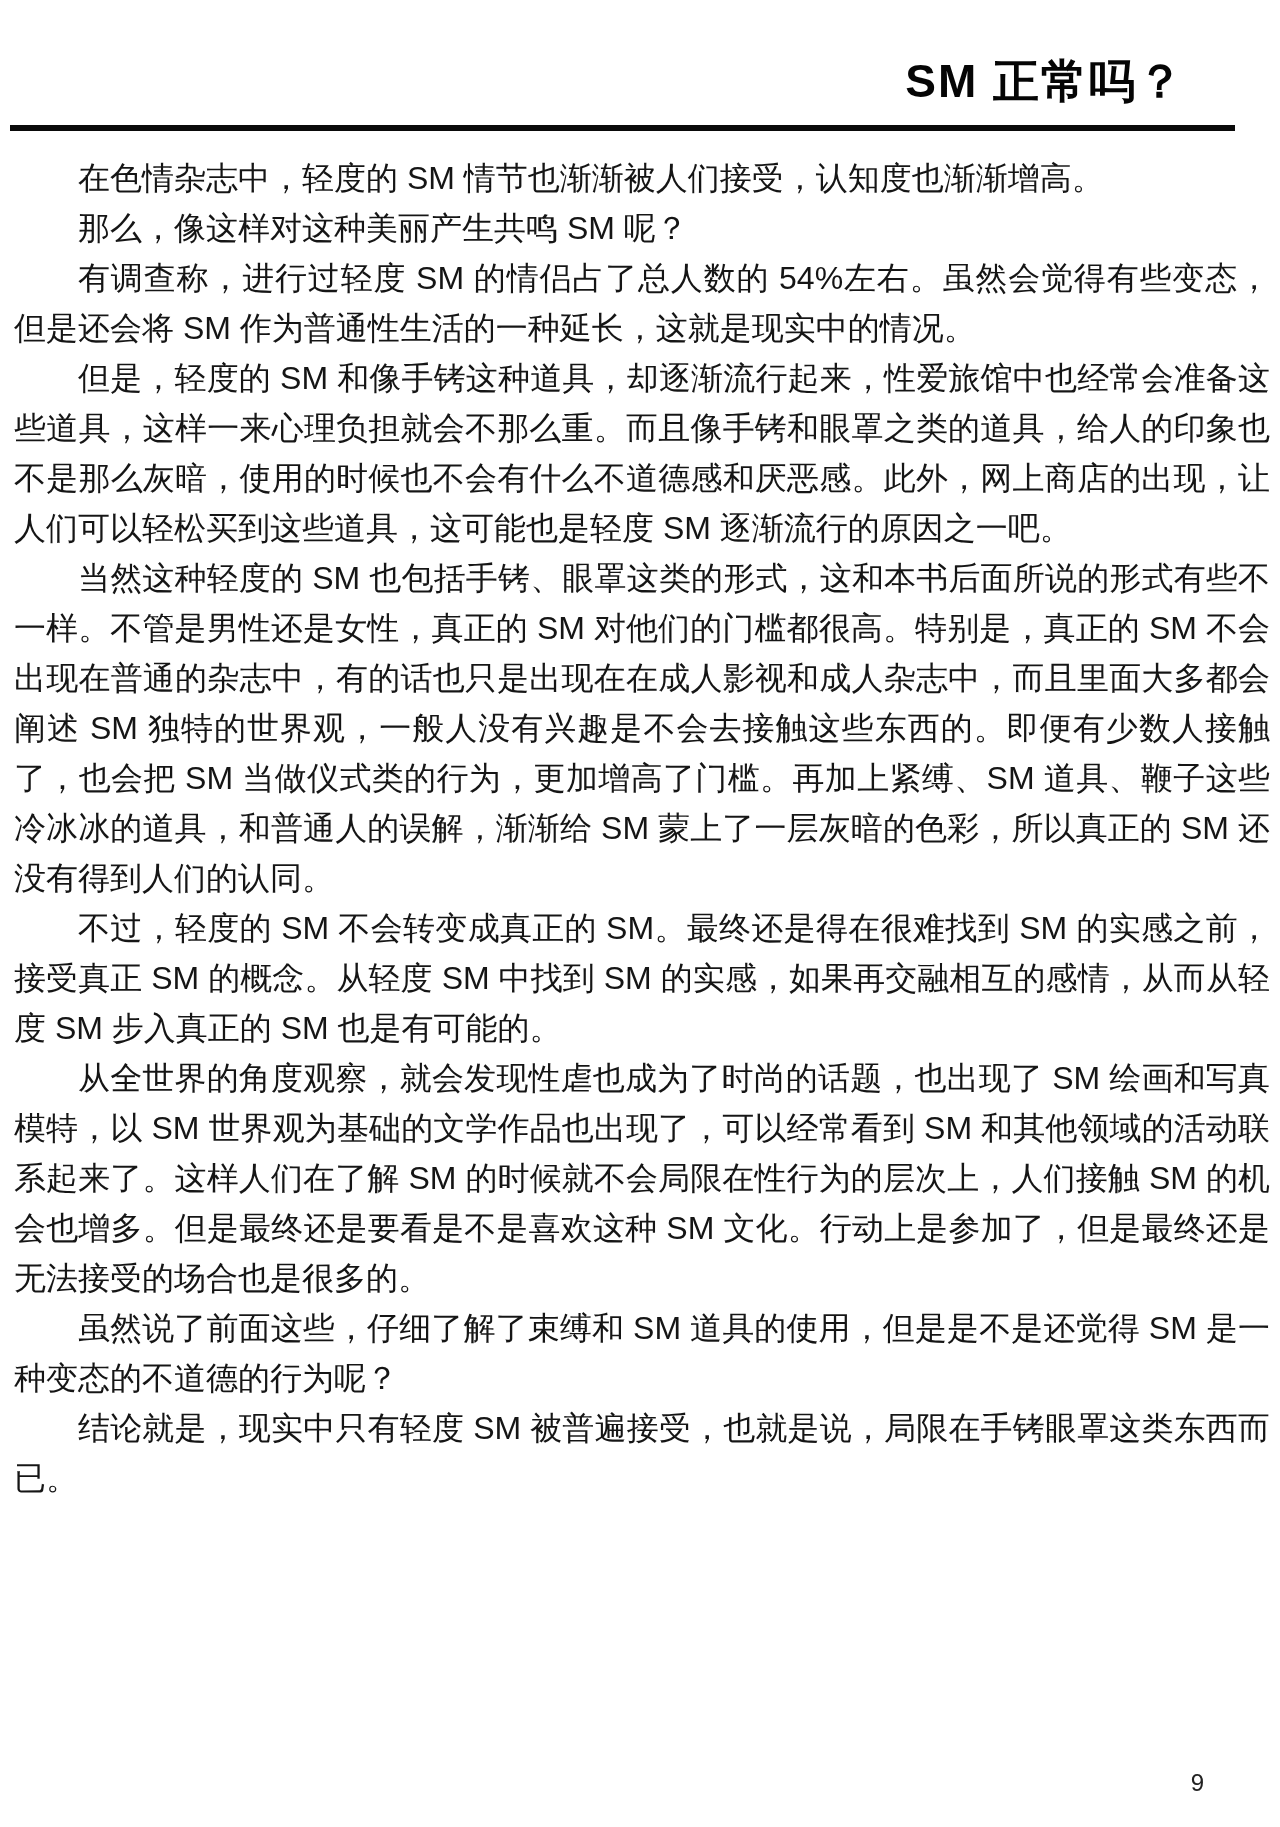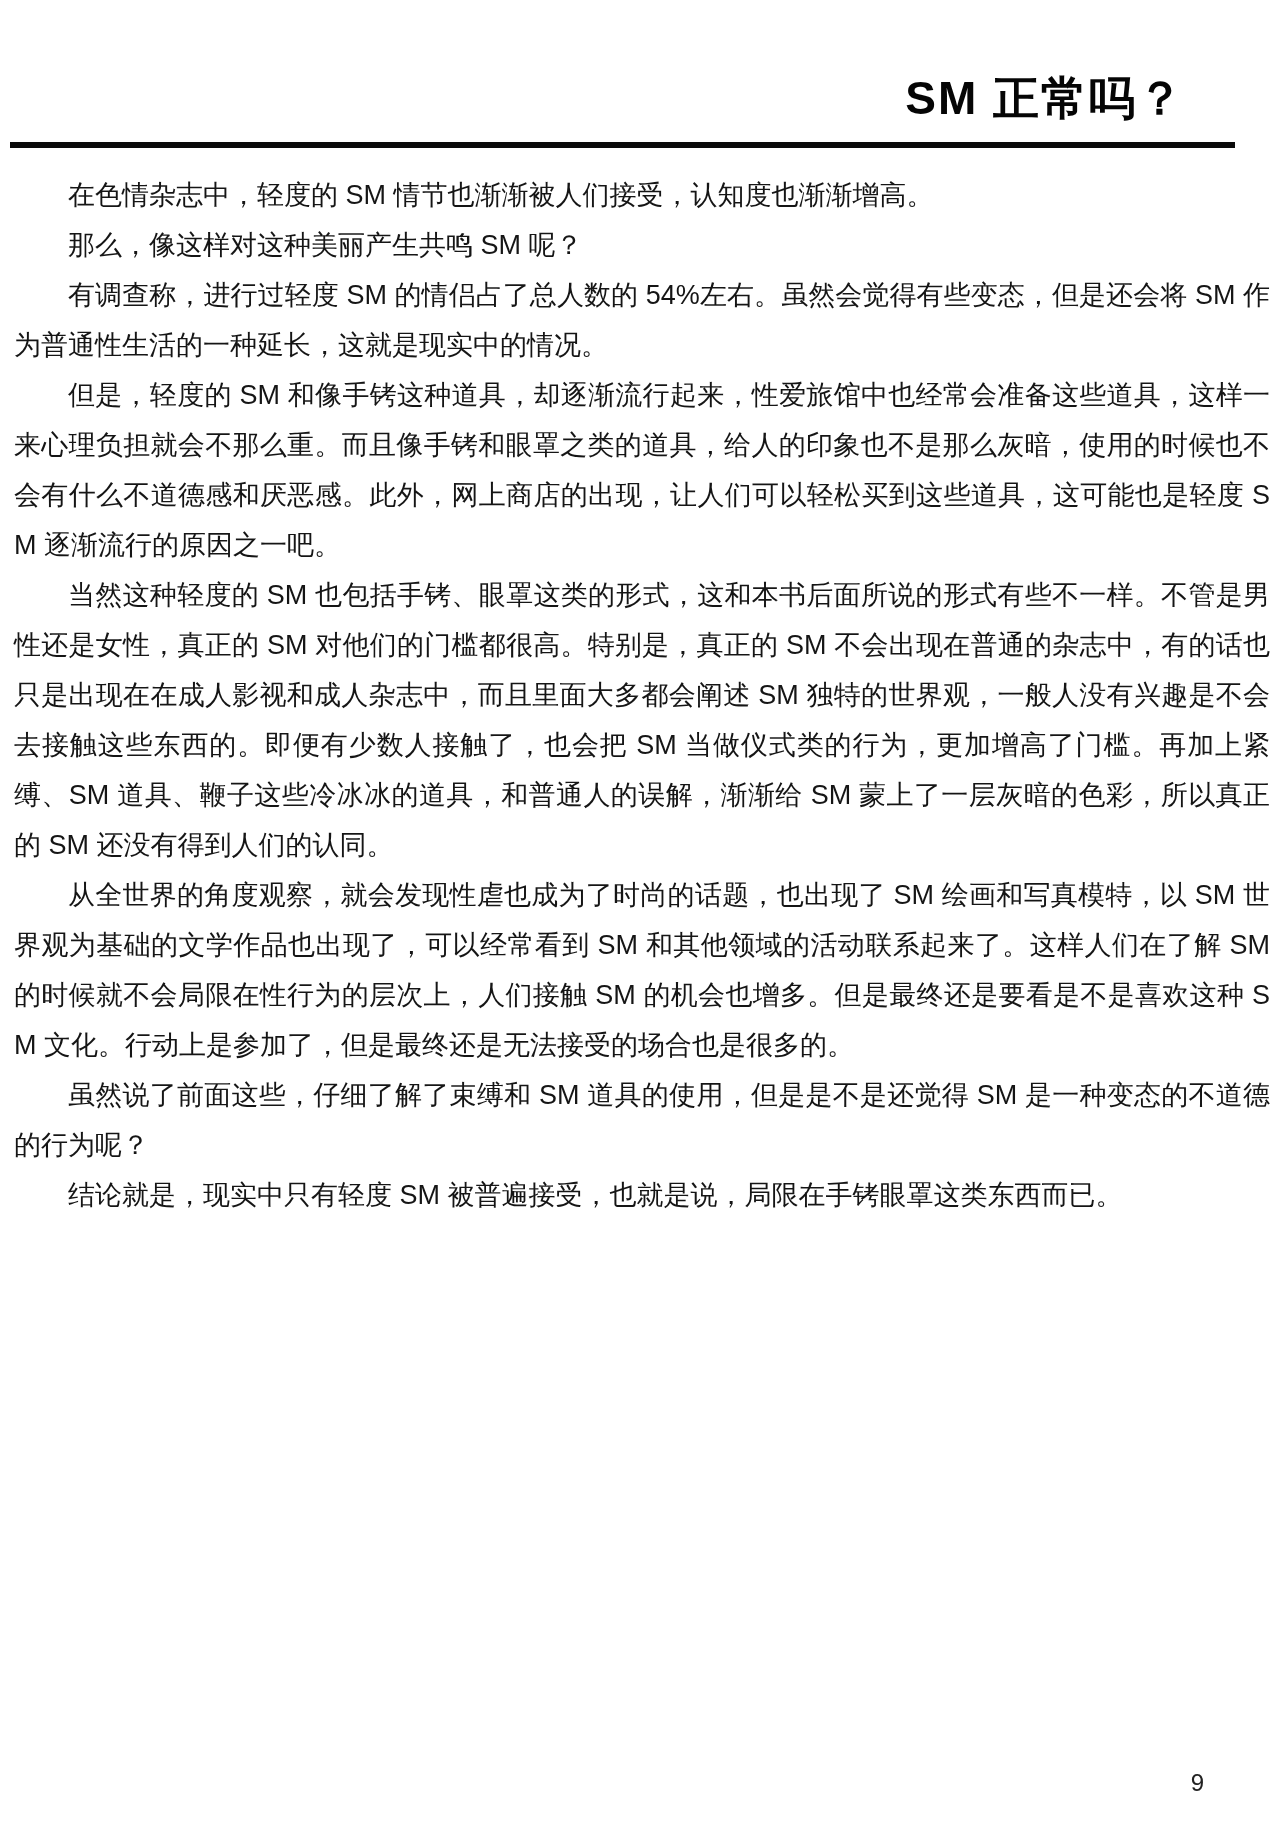--- a/index.html
+++ b/index.html
@@ -9,40 +9,40 @@
   body {
     width: 1280px;
     height: 1827px;
     position: relative;
     background: #ffffff;
     color: #111111;
     font-family: "Liberation Sans", sans-serif;
     overflow: hidden;
   }
   .page-header {
-    padding-top: 68px;
+    padding-top: 51px;
   }
   .page-title {
     margin: 0;
     text-align: right;
     padding-right: 95px;
     font-size: 46px;
     line-height: 60px;
     font-weight: bold;
     letter-spacing: 2px;
     color: #050505;
   }
   .title-rule {
     height: 6px;
     background: #0a0a0a;
     margin: 14px 45px 0 10px;
   }
   .body-text {
     padding: 22px 10px 0 14px;
-    font-size: 27px;
+    font-size: 32px;
     line-height: 50px;
     text-align: justify;
     color: #151515;
   }
   .body-text p {
     margin: 0;
     text-indent: 2em;
     word-break: break-all;
   }
   .page-footer {
@@ -60,20 +60,21 @@
   <h1 class="page-title">SM 正常吗？</h1>
   <div class="title-rule"></div>
 </header>
 
 <main class="body-text">
     <p>在色情杂志中，轻度的 SM 情节也渐渐被人们接受，认知度也渐渐增高。</p>
     <p>那么，像这样对这种美丽产生共鸣 SM 呢？</p>
     <p>有调查称，进行过轻度 SM 的情侣占了总人数的 54%左右。虽然会觉得有些变态，但是还会将 SM 作为普通性生活的一种延长，这就是现实中的情况。</p>
     <p>但是，轻度的 SM 和像手铐这种道具，却逐渐流行起来，性爱旅馆中也经常会准备这些道具，这样一来心理负担就会不那么重。而且像手铐和眼罩之类的道具，给人的印象也不是那么灰暗，使用的时候也不会有什么不道德感和厌恶感。此外，网上商店的出现，让人们可以轻松买到这些道具，这可能也是轻度 SM 逐渐流行的原因之一吧。</p>
     <p>当然这种轻度的 SM 也包括手铐、眼罩这类的形式，这和本书后面所说的形式有些不一样。不管是男性还是女性，真正的 SM 对他们的门槛都很高。特别是，真正的 SM 不会出现在普通的杂志中，有的话也只是出现在在成人影视和成人杂志中，而且里面大多都会阐述 SM 独特的世界观，一般人没有兴趣是不会去接触这些东西的。即便有少数人接触了，也会把 SM 当做仪式类的行为，更加增高了门槛。再加上紧缚、SM 道具、鞭子这些冷冰冰的道具，和普通人的误解，渐渐给 SM 蒙上了一层灰暗的色彩，所以真正的 SM 还没有得到人们的认同。</p>
+    <p>不过，轻度的 SM 不会转变成真正的 SM。最终还是得在很难找到 SM 的实感之前，接受真正 SM 的概念。从轻度 SM 中找到 SM 的实感，如果再交融相互的感情，从而从轻度 SM 步入真正的 SM 也是有可能的。</p>
     <p>从全世界的角度观察，就会发现性虐也成为了时尚的话题，也出现了 SM 绘画和写真模特，以 SM 世界观为基础的文学作品也出现了，可以经常看到 SM 和其他领域的活动联系起来了。这样人们在了解 SM 的时候就不会局限在性行为的层次上，人们接触 SM 的机会也增多。但是最终还是要看是不是喜欢这种 SM 文化。行动上是参加了，但是最终还是无法接受的场合也是很多的。</p>
     <p>虽然说了前面这些，仔细了解了束缚和 SM 道具的使用，但是是不是还觉得 SM 是一种变态的不道德的行为呢？</p>
     <p>结论就是，现实中只有轻度 SM 被普遍接受，也就是说，局限在手铐眼罩这类东西而已。</p>
   </main>
 
 <footer class="page-footer">
   <span>9</span>
 </footer>
 
 </body></html>

